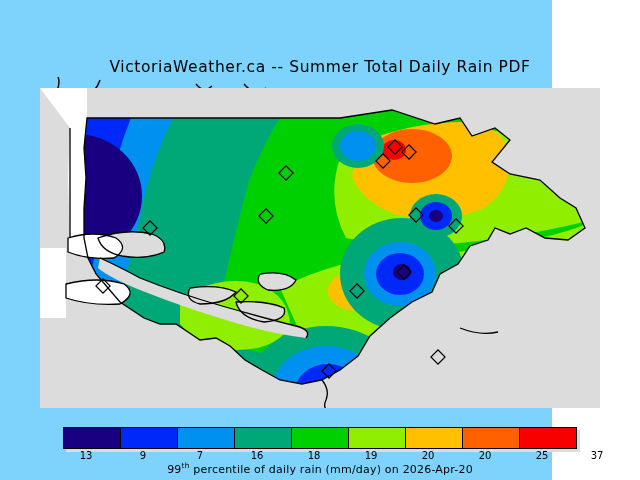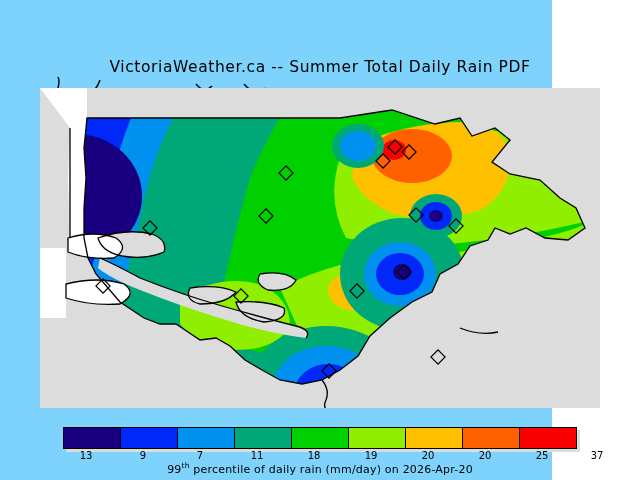--- a/index.html
+++ b/index.html
@@ -202,21 +202,21 @@
     <div class="sw" style="background:#90ee00"></div>
     <div class="sw" style="background:#ffc000"></div>
     <div class="sw" style="background:#ff6000"></div>
     <div class="sw" style="background:#f80000"></div>
   </div>
 
   <div id="ticks">
     <div class="tk" style="left:66px">13</div>
     <div class="tk" style="left:123px">9</div>
     <div class="tk" style="left:180px">7</div>
-    <div class="tk" style="left:237px">11</div>
+    <div class="tk" style="left:237px">16</div>
     <div class="tk" style="left:294px">18</div>
     <div class="tk" style="left:351px">19</div>
     <div class="tk" style="left:408px">20</div>
     <div class="tk" style="left:465px">20</div>
     <div class="tk" style="left:522px">25</div>
     <div class="tk" style="left:577px">37</div>
   </div>
 
   <div id="caption"><span>99</span><sup>th</sup><span> percentile of daily rain (mm/day) on 2026-Apr-20</span></div>
 

